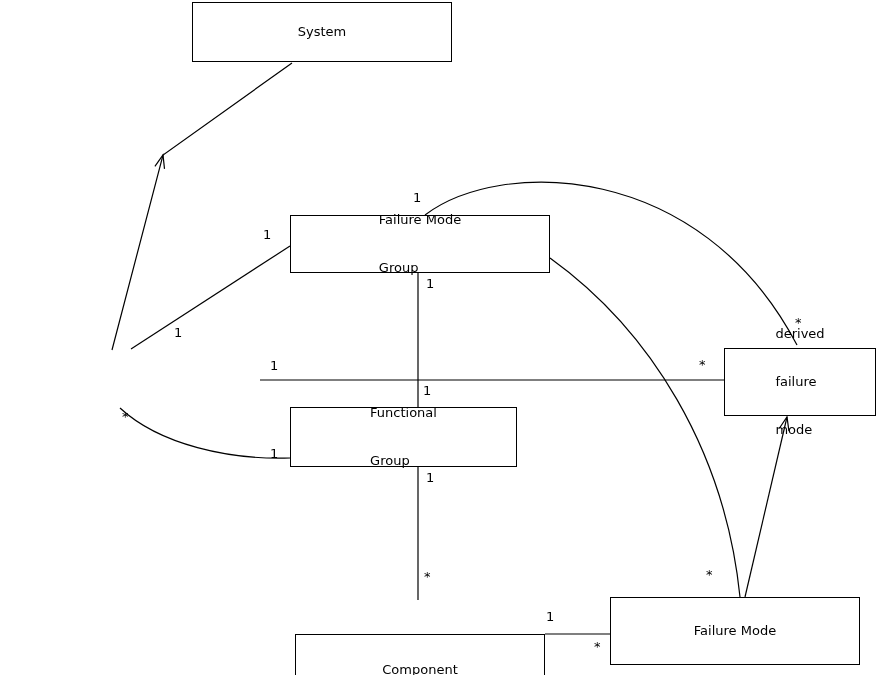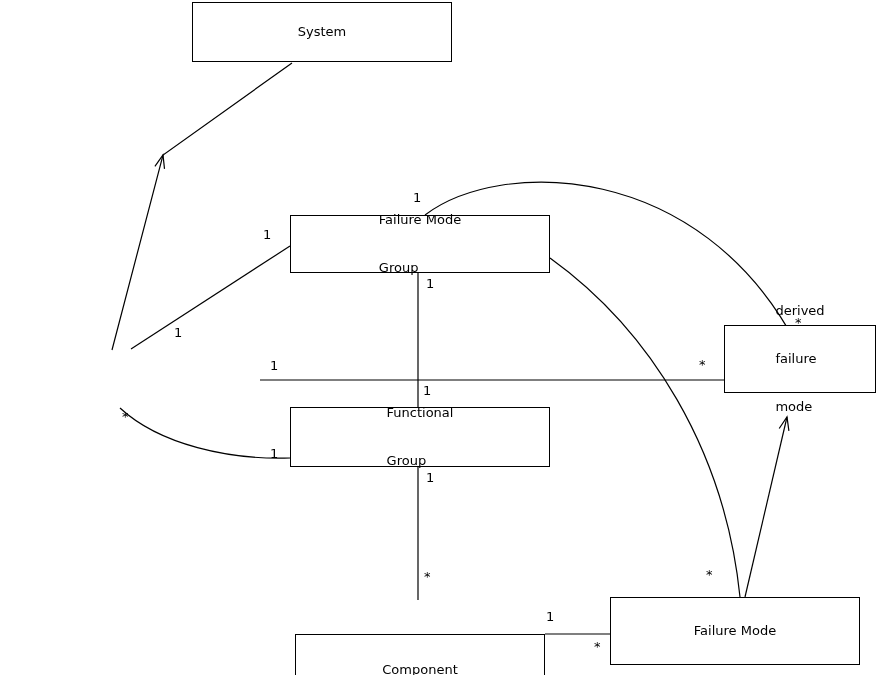--- a/index.html
+++ b/index.html
@@ -67,29 +67,29 @@
   </div>
 
   <div class="node" style="left:290px;top:215px;width:260px;height:58px">
     <div class="node-label">
       <span>Failure Mode</span>
       <span>Group</span>
     </div>
   </div>
 
 
-  <div class="node" style="left:724px;top:325px;width:152px;height:68px">
+  <div class="node" style="left:724px;top:348px;width:152px;height:68px">
     <div class="node-label">
       <span>derived</span>
       <span>failure</span>
       <span>mode</span>
     </div>
   </div>
 
-  <div class="node" style="left:290px;top:407px;width:260px;height:60px">
+  <div class="node" style="left:290px;top:407px;width:227px;height:60px">
     <div class="node-label">
       <span>Functional</span>
       <span>Group</span>
     </div>
   </div>
 
   <div class="node node--center" style="left:295px;top:634px;width:250px;height:72px">
     <div class="node-label">
       <span>Component</span>
     </div>

